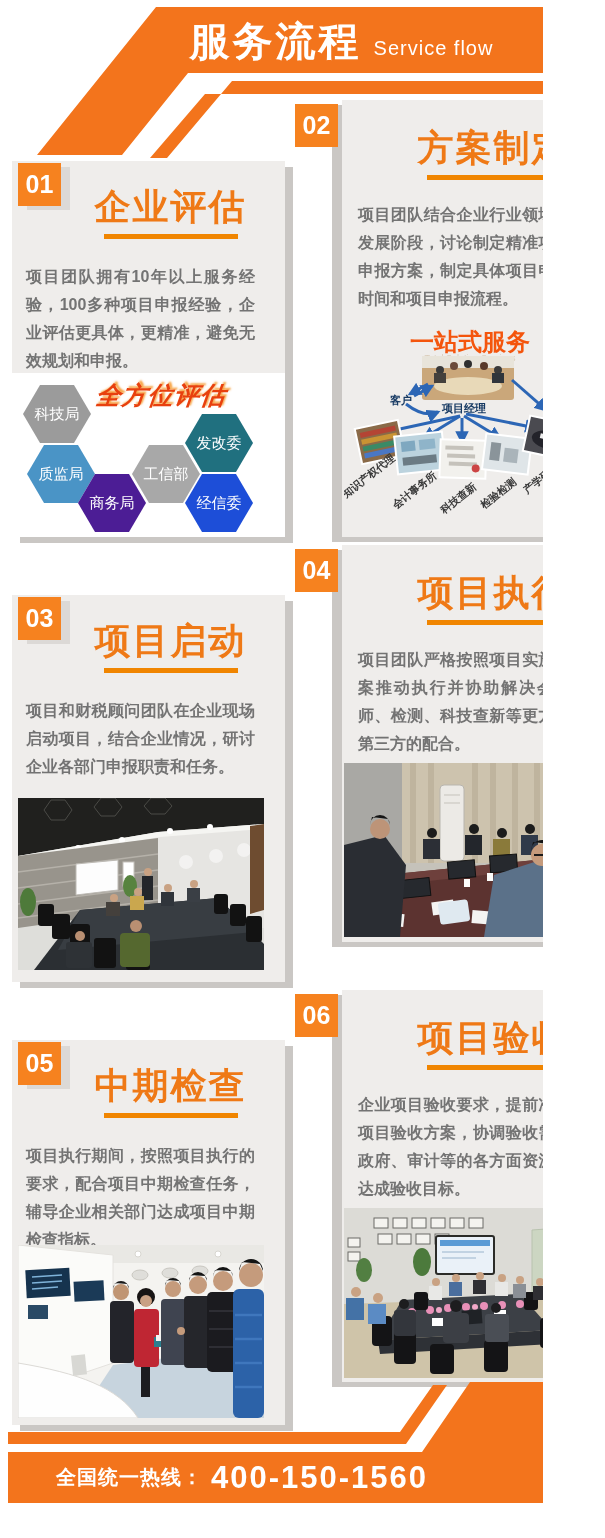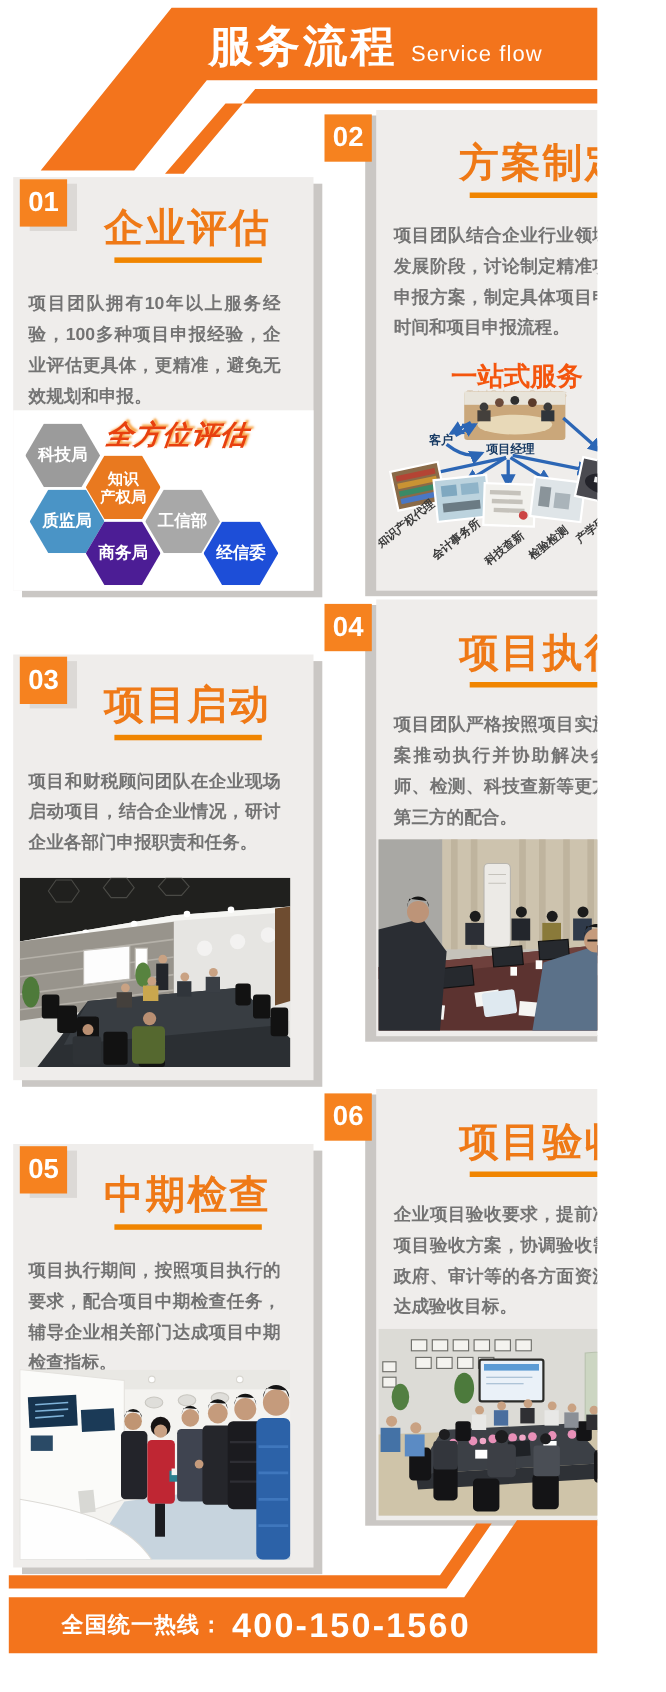--- a/index.html
+++ b/index.html
@@ -48,21 +48,21 @@
   #photo3{left:6px;top:203px;width:246px;height:172px;}
   #photo4{left:2px;top:218px;width:243px;height:174px;}
   #photo5{left:6px;top:205px;width:246px;height:173px;}
   #photo6{left:2px;top:218px;width:243px;height:170px;}
 
   
   .hex-panel{position:absolute;left:0;right:0;top:212px;bottom:0;background:#fff;}
   .eval-title{position:absolute;left:84px;top:6px;font-size:25px;font-weight:bold;font-style:italic;
               color:#e8400e;letter-spacing:1px;transform:skewX(-6deg);
               text-shadow:2px -2px 2px rgba(246,146,30,.85);white-space:nowrap;}
-  .hex{position:absolute;width:68px;height:58px;color:#fff;font-weight:bold;font-size:15px;
+  .hex{position:absolute;width:68px;height:58px;color:#fff;font-weight:normal;font-size:15px;
        line-height:16px;text-align:left;display:flex;flex-direction:column;
        align-items:center;justify-content:center;
        clip-path:polygon(25% 0,75% 0,100% 50%,75% 100%,25% 100%,0 50%);}
   .hex span{display:block;}
   #hx-keji{left:11px;top:12px;}
   #hx-fagai{left:173px;top:41px;}
   #hx-zhijian{left:15px;top:72px;}
   #hx-zscq{left:66px;top:41px;font-size:14px;}
   #hx-gongxin{left:120px;top:72px;}
   #hx-shangwu{left:66px;top:101px;}
@@ -98,26 +98,25 @@
     <div class="card-head">
       <h2 class="card-title">企业评估</h2>
       <div class="underline"></div>
     </div>
     <p class="card-body">项目团队拥有10年以上服务经验，100多种项目申报经验，企业评估更具体，更精准，避免无效规划和申报。</p>
     <div class="hex-panel">
       <div class="eval-title">全方位评估</div>
       <div class="hex" id="hx-keji" style="background: rgb(155, 155, 155);">
         <span>科技局</span>
       </div>
+      <div class="hex" id="hx-fagai" style="background: rgb(32, 112, 127);">
+        <span>发改委</span>
+      </div>
       <div class="hex" id="hx-zhijian" style="background: rgb(74, 148, 198);">
         <span>质监局</span>
-      </div>
-      <div class="hex" id="hx-zscq" style="background: rgb(233, 121, 31);">
-        <span>知识</span>
-        <span>产权局</span>
       </div>
       <div class="hex" id="hx-gongxin" style="background: rgb(168, 168, 168);">
         <span>工信部</span>
       </div>
       <div class="hex" id="hx-shangwu" style="background: #4c1d95;">
         <span>商务局</span>
       </div>
       <div class="hex" id="hx-jingxin" style="background: #1d4ed8;">
         <span>经信委</span>
       </div>

